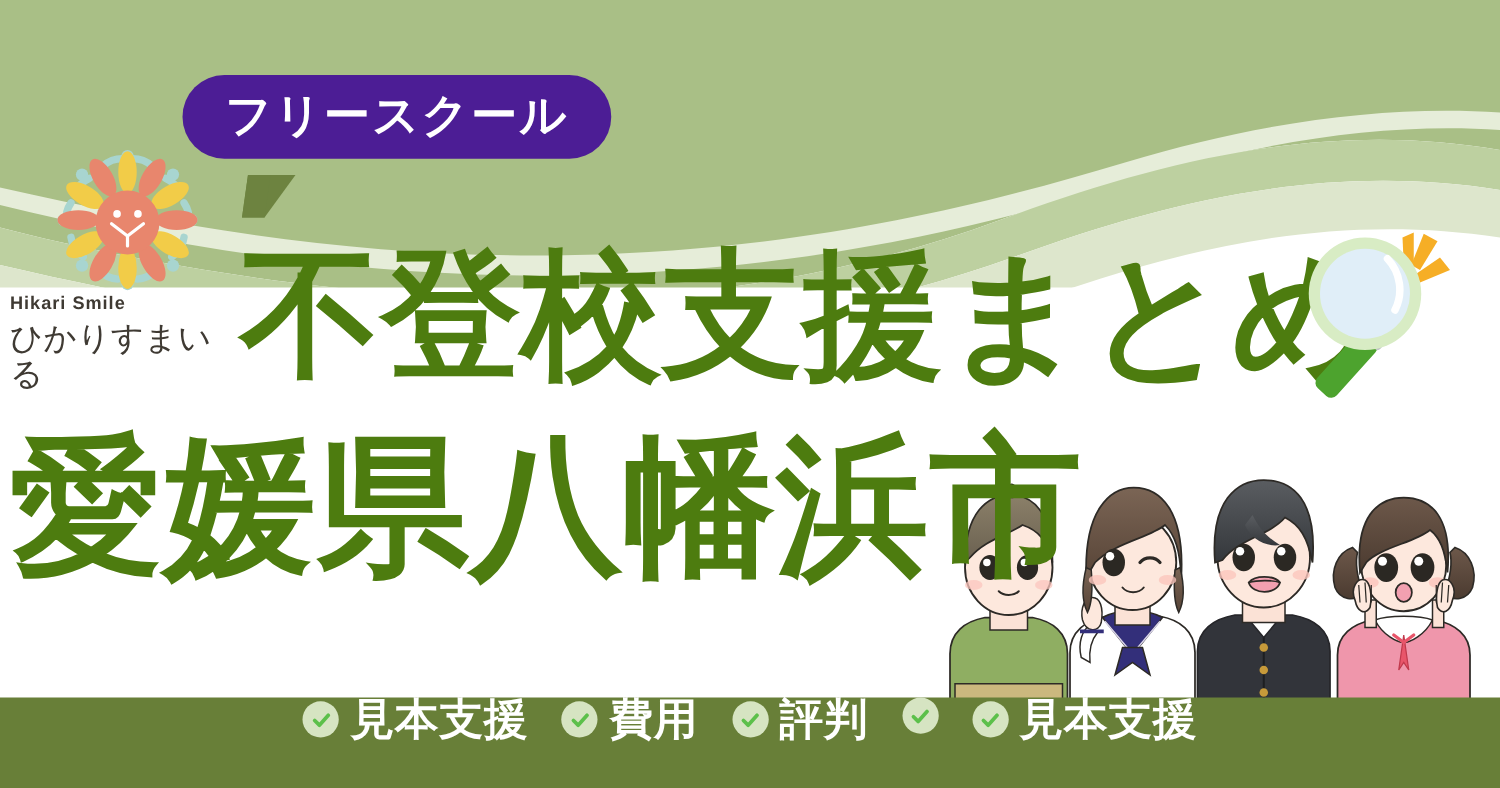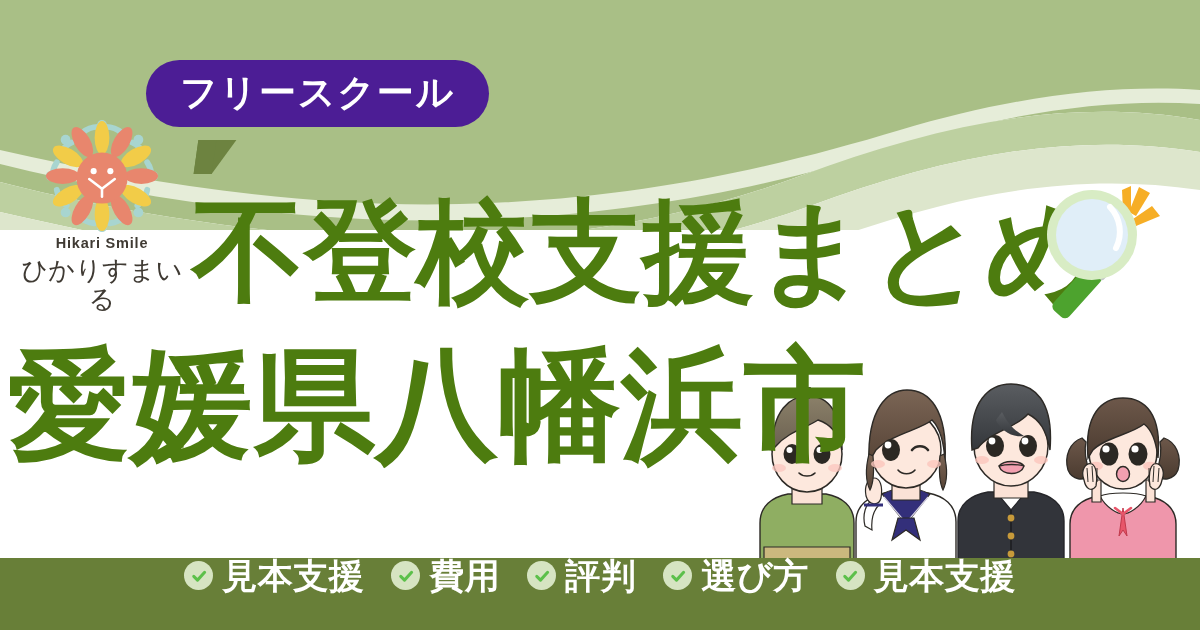--- a/index.html
+++ b/index.html
@@ -25,21 +25,20 @@
     width: 1200px; height: 230px;
     pointer-events: none;
   }
 
   
   .logo-block {
     position: absolute;
     left: 8px;
     top: 120px;
     width: 188px;
-    text-align: center;
   }
   .logo-mark {
     width: 170px;
     height: 118px;
     margin: 0 auto;
     display: block;
   }
   .logo-en {
     font-size: 14.5px;
     font-weight: 700;
@@ -428,21 +427,20 @@
       </span>
       <span class="tag-label">評判</span>
     </div>
 
     <div class="tag">
       <span class="tag-check">
         <svg viewBox="0 0 24 24" width="18" height="18" aria-hidden="true">
           <path d="M5,12.5 L10,17.5 L19.5,7" fill="none" stroke="#5cc04a" stroke-width="4" stroke-linecap="round" stroke-linejoin="round"></path>
         </svg>
       </span>
-      <span class="tag-label">選び方</span>
     </div>
 
     <div class="tag">
       <span class="tag-check">
         <svg viewBox="0 0 24 24" width="18" height="18" aria-hidden="true">
           <path d="M5,12.5 L10,17.5 L19.5,7" fill="none" stroke="#5cc04a" stroke-width="4" stroke-linecap="round" stroke-linejoin="round"></path>
         </svg>
       </span>
       <span class="tag-label">見本支援</span>
     </div>

